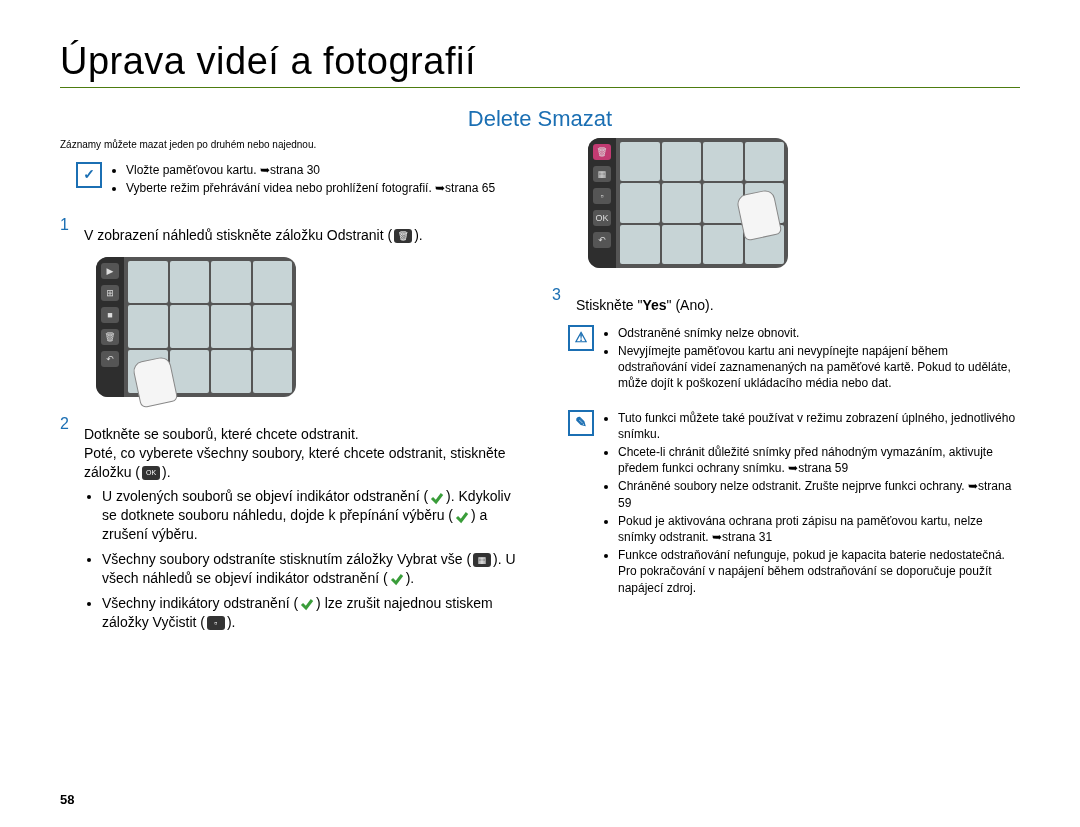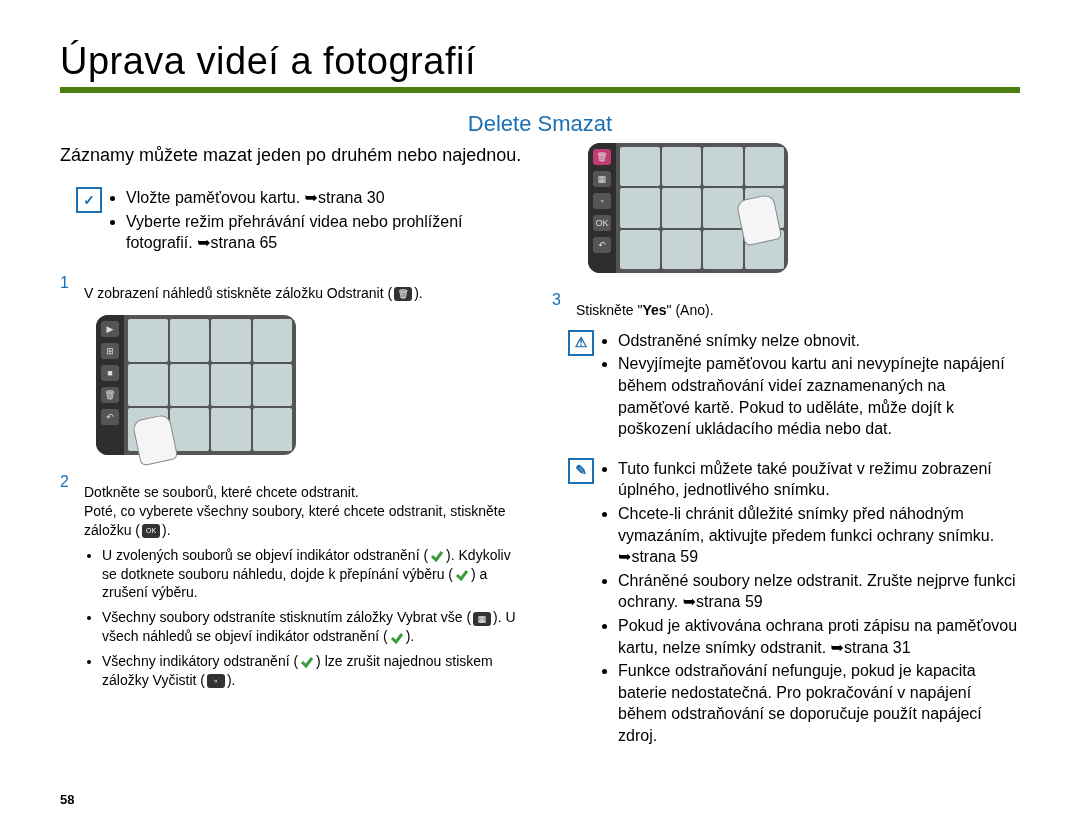--- a/index.html
+++ b/index.html
@@ -11,35 +11,35 @@
     width: 1080px;
     height: 827px;
     box-sizing: border-box;
   }
   .page {
     padding: 40px 60px 20px 60px;
   }
   .main-title {
     font-size: 38px;
     font-weight: 300;
-    border-bottom: 6px solid #4d7c0f;
+    border-bottom: 1px solid #4d7c0f;
     padding-bottom: 4px;
     margin-bottom: 18px;
     letter-spacing: 0.5px;
   }
   .sub-title {
     color: #1b6fb3;
     font-size: 22px;
     font-weight: 400;
     margin-bottom: 6px;
     text-align: center;
   }
   .intro {
-    font-size: 18px;
-    margin-bottom: 20px;
+    font-size: 10px;
+    margin-bottom: 10px;
   }
   .columns {
     display: flex;
     gap: 24px;
   }
   .col {
     flex: 1;
     font-size: 14px;
     line-height: 1.35;
   }
@@ -57,21 +57,21 @@
     align-items: center;
     justify-content: center;
     font-size: 14px;
     color: #1b6fb3;
     font-weight: bold;
     flex-shrink: 0;
   }
   .note-icon.warn { border-color:#1b6fb3; }
   .note-icon.info { border-color:#1b6fb3; }
   .note-list {
-    font-size: 16px;
+    font-size: 12px;
     padding-left: 14px;
     margin: 0;
   }
   .note-list li {
     margin-bottom: 2px;
   }
   .step {
     display: flex;
     gap: 10px;
     margin-bottom: 8px;

